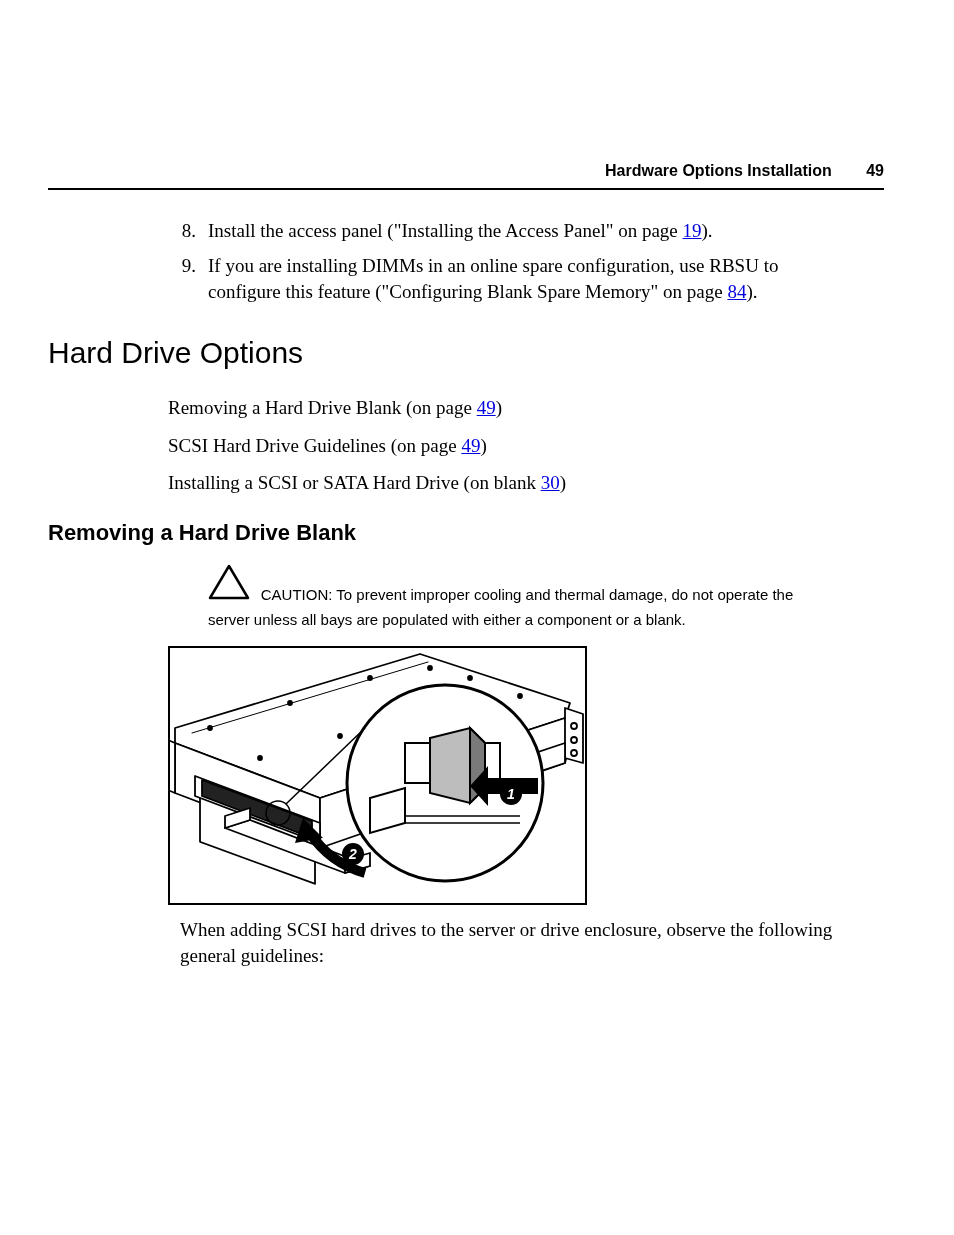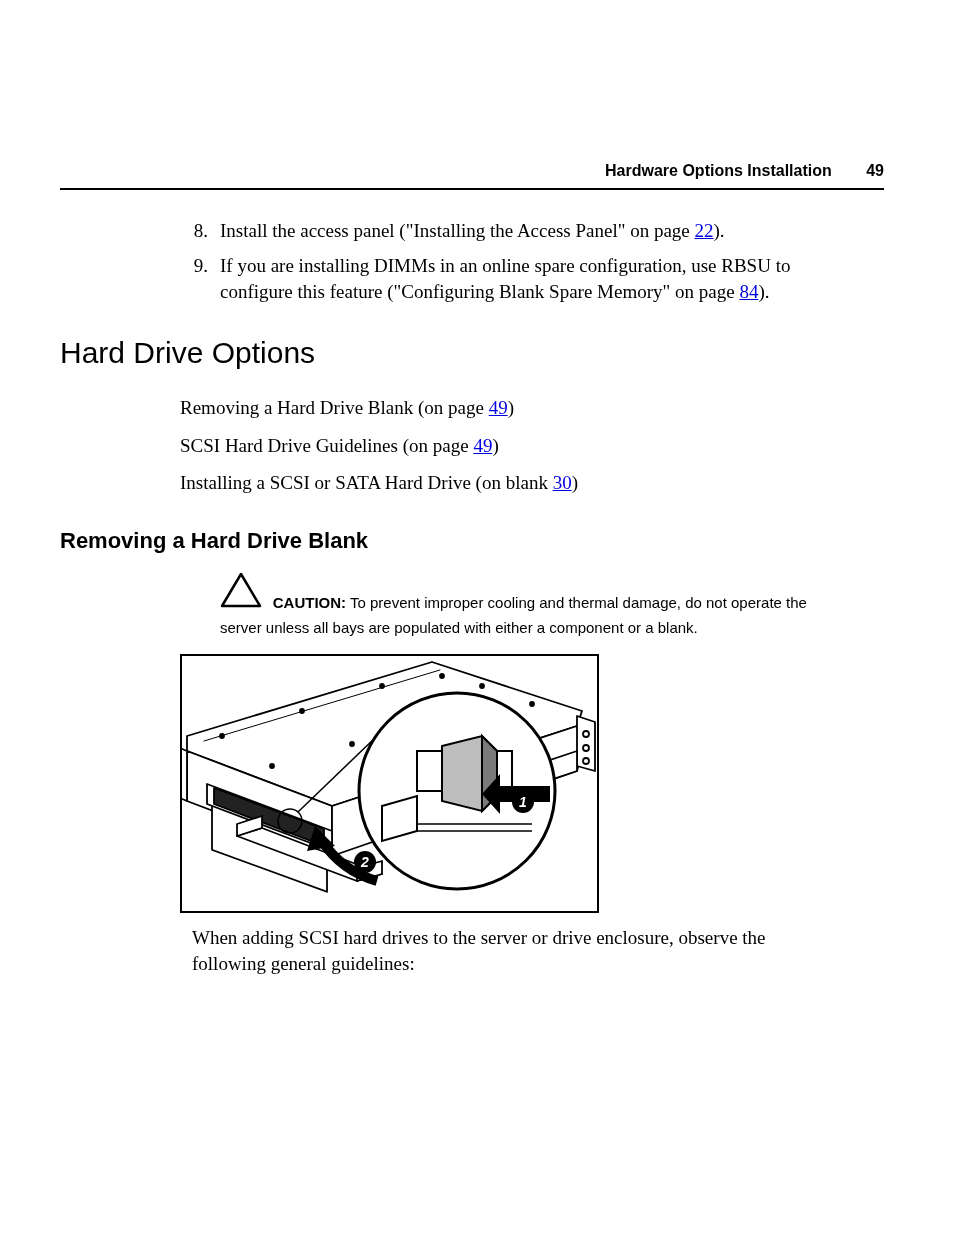--- a/index.html
+++ b/index.html
@@ -8,21 +8,21 @@
     font-family:"Times New Roman",Times,serif;
     font-size:19px;
     color:#000;
     line-height:1.35;
   }
   .page{
     width:954px;
     height:1235px;
     position:relative;
     box-sizing:border-box;
-    padding:60px 70px 40px 60px;
+    padding:60px 70px 40px 48px;
   }
   .running-head{
     border-bottom:2px solid #000;
     text-align:right;
     font-family:Arial,Helvetica,sans-serif;
     font-weight:bold;
     font-size:16px;
     padding:100px 0 6px 0;
     margin-bottom:28px;
   }
@@ -54,21 +54,21 @@
   h1.sec{
     font-family:Arial,Helvetica,sans-serif;
     font-weight:normal;
     font-size:30px;
     margin:10px 0 22px 0;
   }
   h2.sub{
     font-family:Arial,Helvetica,sans-serif;
     font-weight:bold;
     font-size:22px;
-    margin:30px 0 16px 0;
+    margin:22px 0 16px 0;
   }
   .toc-line{
     margin-bottom:12px;
   }
   .caution-wrap{
     margin-left:40px;
     margin-right:30px;
     margin-bottom:14px;
   }
   .caution-tri{
@@ -76,21 +76,21 @@
     vertical-align:bottom;
     margin-right:6px;
   }
   .caution-text{
     font-family:Arial,Helvetica,sans-serif;
     font-size:15px;
     line-height:1.35;
     display:inline;
   }
   .caution-text b{
-    font-weight:bold;
+    font-weight:normal;
   }
   .figure{
     border:2px solid #000;
     width:415px;
     height:255px;
     position:relative;
     overflow:hidden;
     margin-bottom:10px;
   }
   .figure svg{
@@ -115,21 +115,21 @@
   <div class="running-head">
     <span>Hardware Options Installation</span>
     <span class="pg">49</span>
   </div>
 
   <div class="indent-block">
     <ol class="continue">
       <li>
         <span class="num">8.</span>
         <span>
-          <span>Install the access panel ("Installing the Access Panel" on page </span><a href="#" class="xref">22</a><span>).</span>
+          <span>Install the access panel ("Installing the Access Panel" on page </span><a href="#" class="xref">19</a><span>).</span>
         </span>
       </li>
       <li>
         <span class="num">9.</span>
         <span>
           <span>If you are installing DIMMs in an online spare configuration, use RBSU to configure this feature ("Configuring Blank Spare Memory" on page </span><a href="#" class="xref">84</a><span>).</span>
         </span>
       </li>
     </ol>
   </div>

